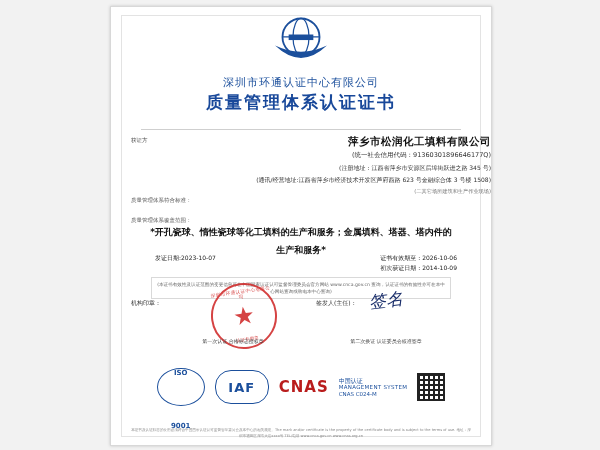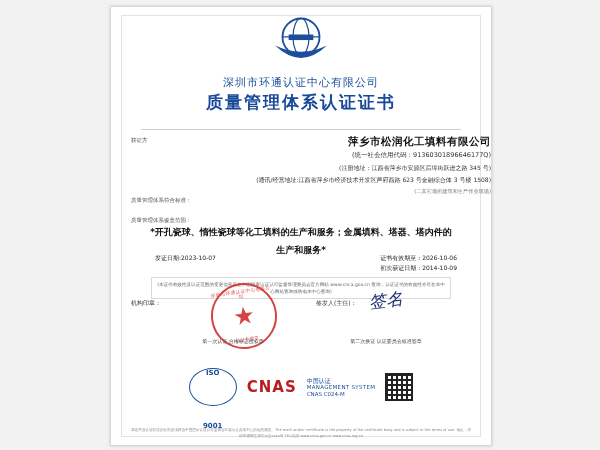--- a/index.html
+++ b/index.html
@@ -225,20 +225,21 @@
 合格标志授权章</div>
     <div class="sup-right">第二次换证
 认证委员会核准签章</div>
 
     <div class="marks">
       <div class="mark-iso">
         <div>ISO</div>
         <div>9001</div>
         <div class="ucc">UCC</div>
       </div>
+      <div class="mark-iaf">IAF</div>
       <div class="mark-cnas">CNAS</div>
       <div class="mark-cn">
         <div class="cn-cn">中国认证</div>
         <div class="cn-en">MANAGEMENT SYSTEM</div>
         <div class="cn-code">CNAS C024-M</div>
       </div>
       <div class="qr"></div>
     </div>
 
     <div class="footer-text">本证书及认证标志的使用必须符合中国国家认证认可监督管理委员会及本中心的相关规定。The mark and/or certificate is the property of the certificate body and is subject to the terms of use. 地址：深圳市福田区深南大道xxxx号 TEL/电话 www.cnca.gov.cn  www.cnas.org.cn</div>

